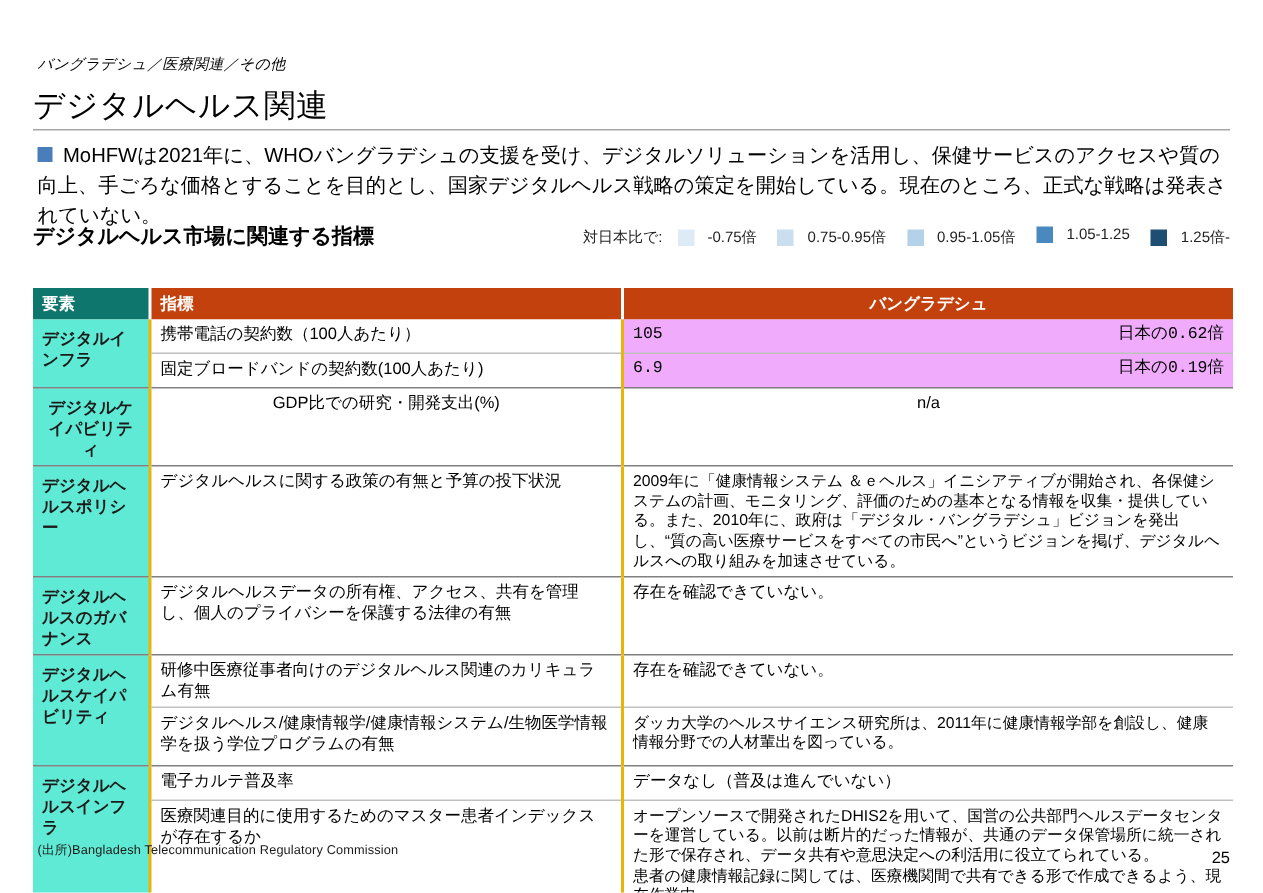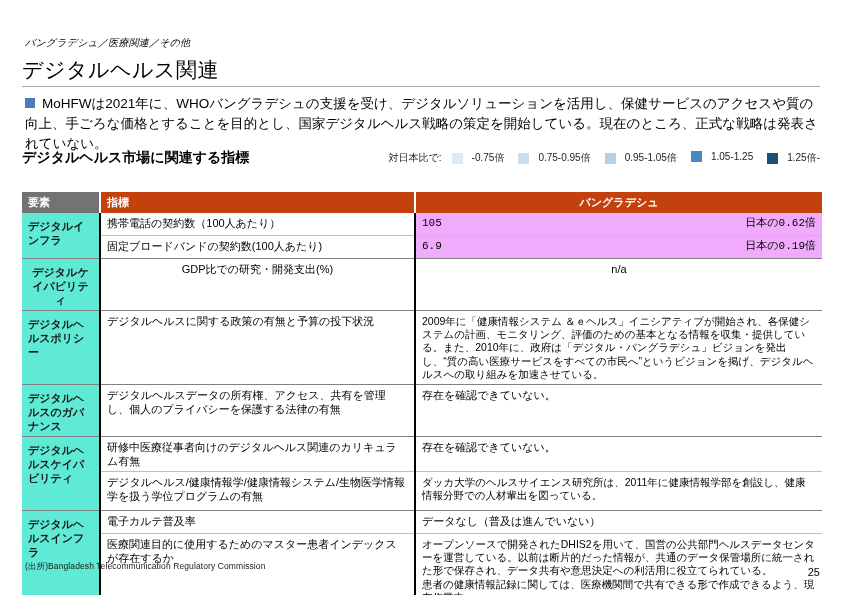--- a/index.html
+++ b/index.html
@@ -44,32 +44,32 @@
   .swatch{width:11px;height:11px;margin-right:9px;display:inline-block;}
   
   .tbl-wrap{position:absolute;left:22px;top:192px;width:800px;}
   table{border-collapse:collapse;width:800px;table-layout:fixed;}
   col.c-cat{width:78px;} col.c-ind{width:315px;} col.c-val{width:407px;}
   th{
     color:#fff;font-size:11px;font-weight:bold;
     padding:3px 6px;text-align:left;height:15px;
     background:#c2410c;
   }
-  th.h-cat{background:#737373;}
+  th.h-cat{background:#0f766e;}
   th.h-val{text-align:center;}
   th.h-ind,th.h-val{border-left:2px solid #ffffff;}
   td{
     font-size:11px;vertical-align:top;padding:4px 6px 3px 6px;
     line-height:13.5px;
   }
   td.cat{
     background:#5eead4;font-weight:bold;color:#1a1a1a;
     line-height:14px;padding-top:6px;
   }
-  td.ind,td.val{border-left:2px solid #000000;background:#ffffff;}
+  td.ind,td.val{border-left:2px solid #eab308;background:#ffffff;}
   td.val.hl{background:#f0abfc;font-family:Liberation Mono, monospace;}
   tr.group-start td{border-top:1.5px solid #808080;}
   thead tr th{border-top:none;}
   tbody tr:first-child td{border-top:none;}
   tr.sub td{border-top:1px solid #bfbfbf;}
   .val-flex{display:flex;justify-content:space-between;align-items:flex-start;}
   .val-note{white-space:nowrap;padding-left:8px;}
   .val-long{font-size:10.5px;line-height:13.2px;white-space:pre-line;}
   .r1 td{height:15px;} .r2 td{height:15px;}
   .r3 td{height:26px;text-align:center;}

